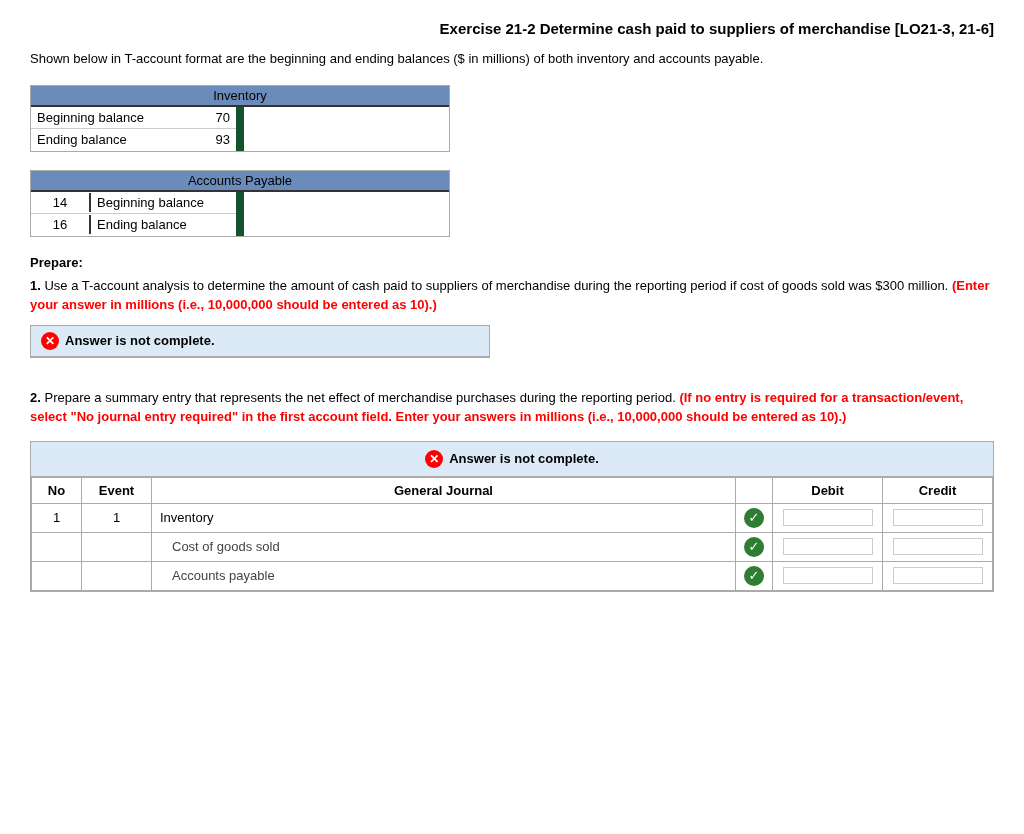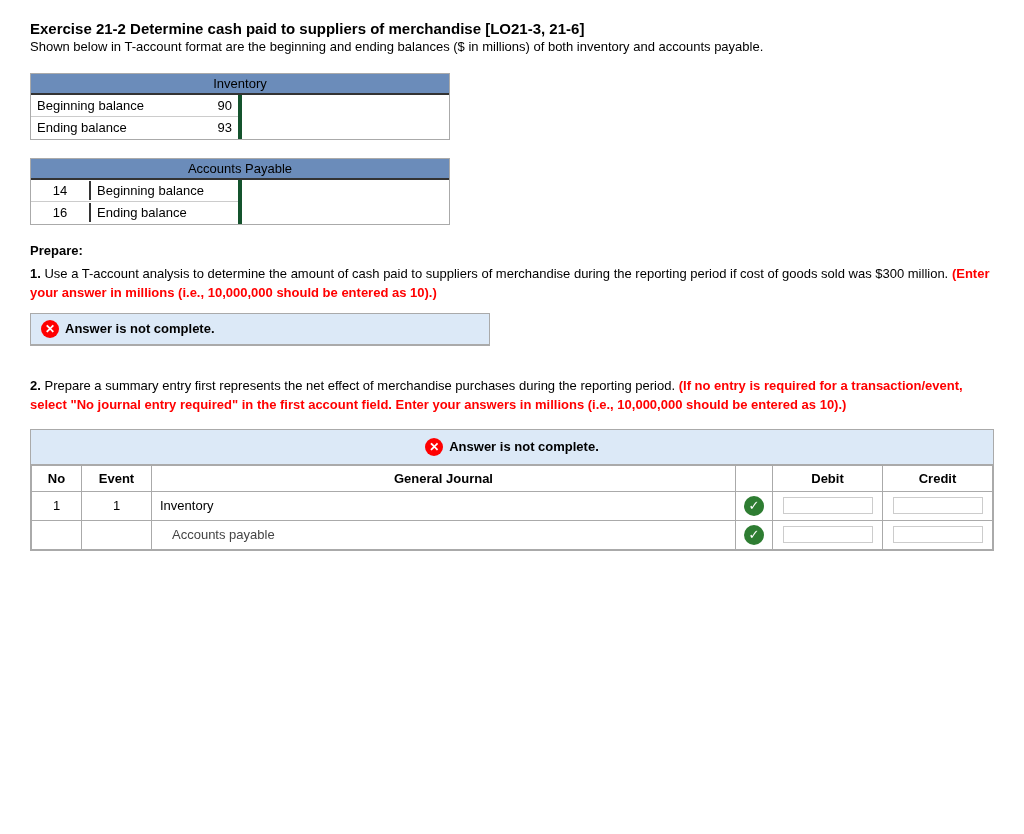--- a/index.html
+++ b/index.html
@@ -7,20 +7,22 @@
       font-family: Arial, sans-serif;
       font-size: 13px;
       background: #fff;
       color: #000;
       padding: 20px 30px;
       max-width: 1024px;
     }
     h1 {
       font-size: 15px;
       font-weight: bold;
+      margin-bottom: 12px;
+      text-align: right;
     }
     .intro {
       font-size: 13px;
       margin-bottom: 16px;
       line-height: 1.5;
     }
 
     
     .t-account-section {
       margin-bottom: 18px;
@@ -38,21 +40,21 @@
       padding: 2px 4px;
       font-size: 13px;
       border-bottom: 2px solid #333;
     }
     .t-account-body {
       display: flex;
       width: 100%;
     }
     .t-left {
       flex: 1;
-      border-right: 4px solid #14532d;
+      border-right: 8px solid #14532d;
     }
     .t-right {
       flex: 1;
     }
     .t-row {
       display: flex;
       align-items: center;
       border-bottom: 1px solid #ccc;
       min-height: 22px;
     }
@@ -224,21 +226,21 @@
   <span>Shown below in T-account format are the beginning and ending balances ($ in millions) of both inventory and accounts payable.</span>
 </p>
 
 <div class="t-account-section">
   <div class="t-account-wrapper">
     <div class="t-account-header">Inventory</div>
     <div class="t-account-body">
       <div class="t-left">
         <div class="t-row">
           <span class="t-label">Beginning balance</span>
-          <span class="t-value">90</span>
+          <span class="t-value">70</span>
         </div>
         <div class="t-row">
           <span class="t-label">Ending balance</span>
           <span class="t-value">93</span>
         </div>
       </div>
       <div class="t-right"></div>
     </div>
   </div>
 </div>
@@ -276,21 +278,21 @@
     <div class="answer-header">
       <span class="error-icon">✕</span>
       <span>Answer is not complete.</span>
     </div>
   </div>
 </div>
 
 <div class="section2">
   <p class="section2-text">
     <strong>2.</strong>
-    <span>Prepare a summary entry first represents the net effect of merchandise purchases during the reporting period.</span>
+    <span>Prepare a summary entry that represents the net effect of merchandise purchases during the reporting period.</span>
     <span class="red-bold">(If no entry is required for a transaction/event, select "No journal entry required" in the first account field. Enter your answers in millions (i.e., 10,000,000 should be entered as 10).)</span>
   </p>
 
   <div class="big-answer-box">
     <div class="big-answer-header">
       <span class="error-icon">✕</span>
       <span>Answer is not complete.</span>
     </div>
     <table class="journal-table">
       <thead>
@@ -314,20 +316,34 @@
           <td class="col-debit">
             <input type="text" style="width: 90px; border: 1px solid rgb(204, 204, 204); font-size: 13px;">
           </td>
           <td class="col-credit">
             <input type="text" style="width: 90px; border: 1px solid rgb(204, 204, 204); font-size: 13px;">
           </td>
         </tr>
         <tr>
           <td class="col-no"></td>
           <td class="col-event"></td>
+          <td style="padding-left:20px; color:#444;">Cost of goods sold</td>
+          <td style="text-align:center;">
+            <span class="check-icon">✓</span>
+          </td>
+          <td class="col-debit">
+            <input type="text" style="width: 90px; border: 1px solid rgb(204, 204, 204); font-size: 13px;">
+          </td>
+          <td class="col-credit">
+            <input type="text" style="width: 90px; border: 1px solid rgb(204, 204, 204); font-size: 13px;">
+          </td>
+        </tr>
+        <tr>
+          <td class="col-no"></td>
+          <td class="col-event"></td>
           <td style="padding-left:20px; color:#444;">Accounts payable</td>
           <td style="text-align:center;">
             <span class="check-icon">✓</span>
           </td>
           <td class="col-debit">
             <input type="text" style="width: 90px; border: 1px solid rgb(204, 204, 204); font-size: 13px;">
           </td>
           <td class="col-credit">
             <input type="text" style="width: 90px; border: 1px solid rgb(204, 204, 204); font-size: 13px;">
           </td>

